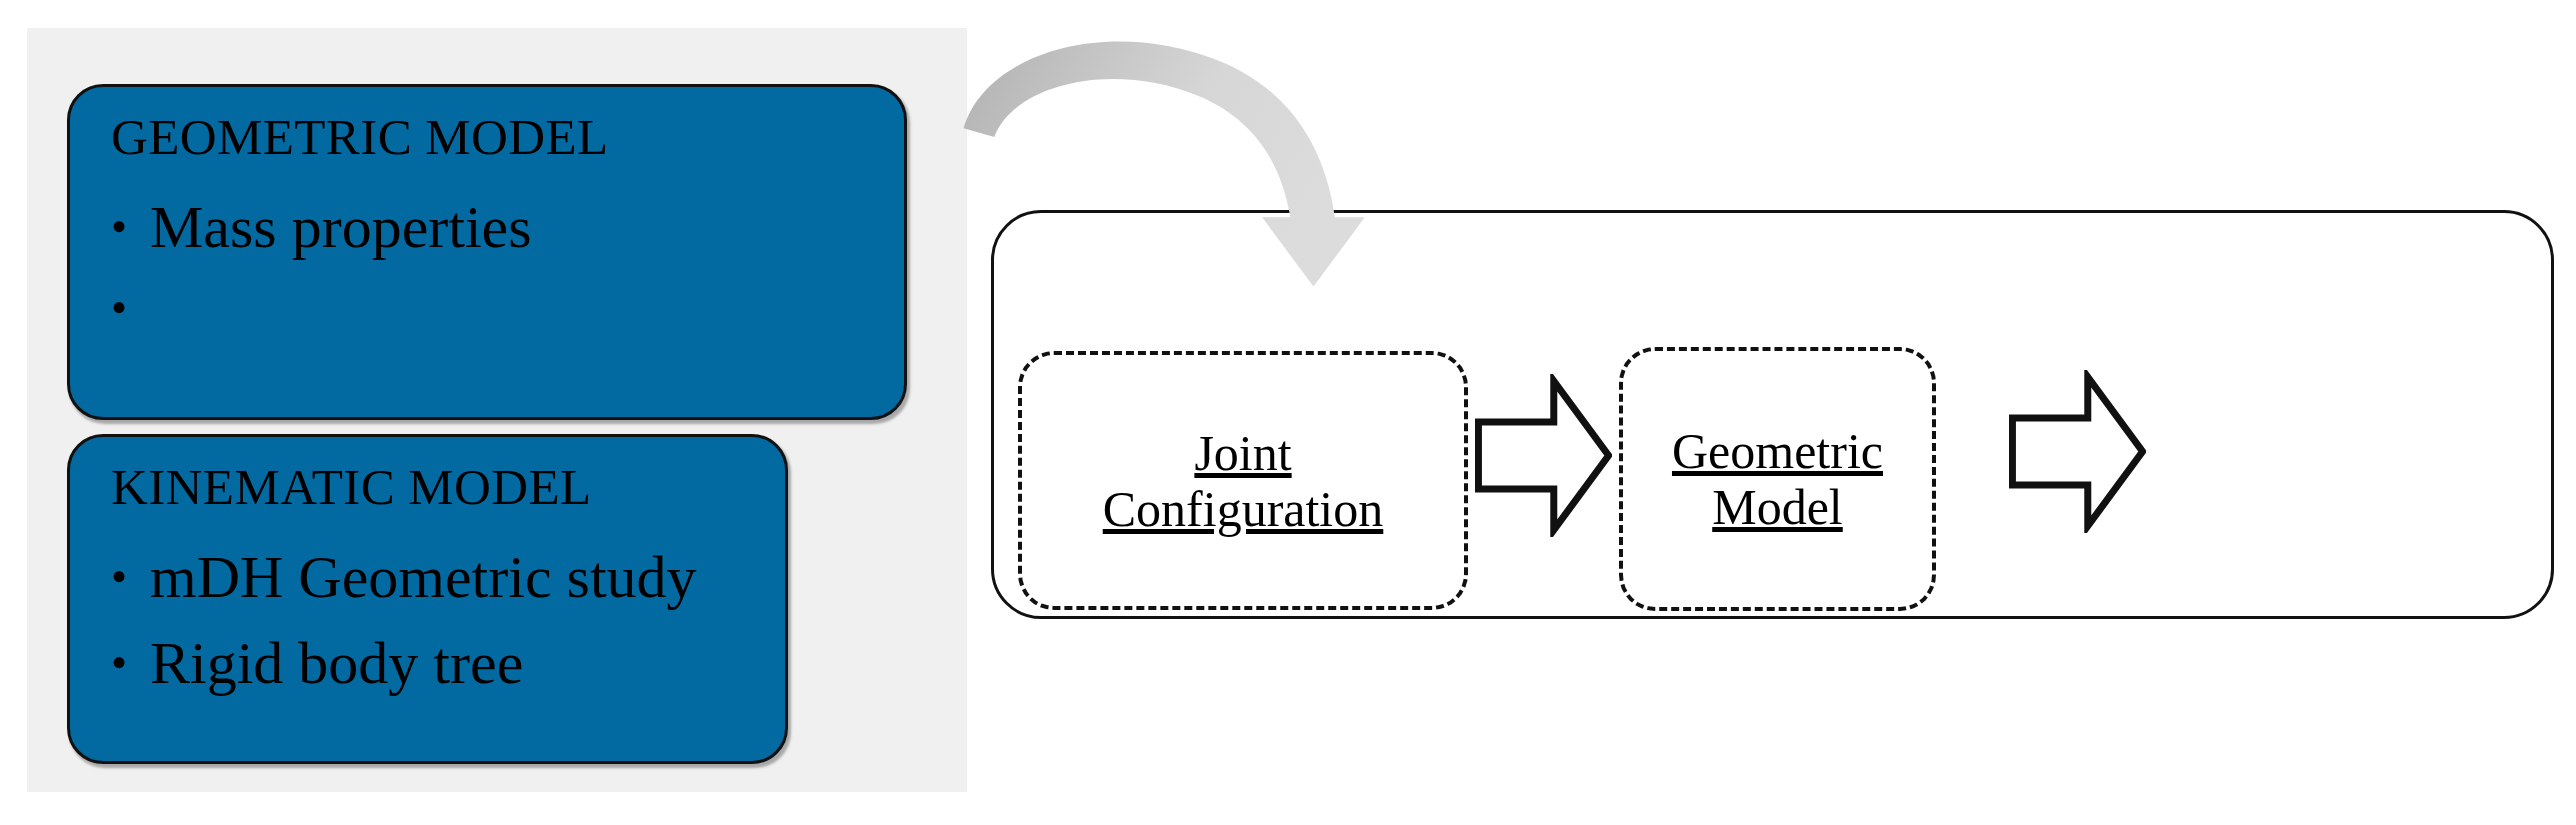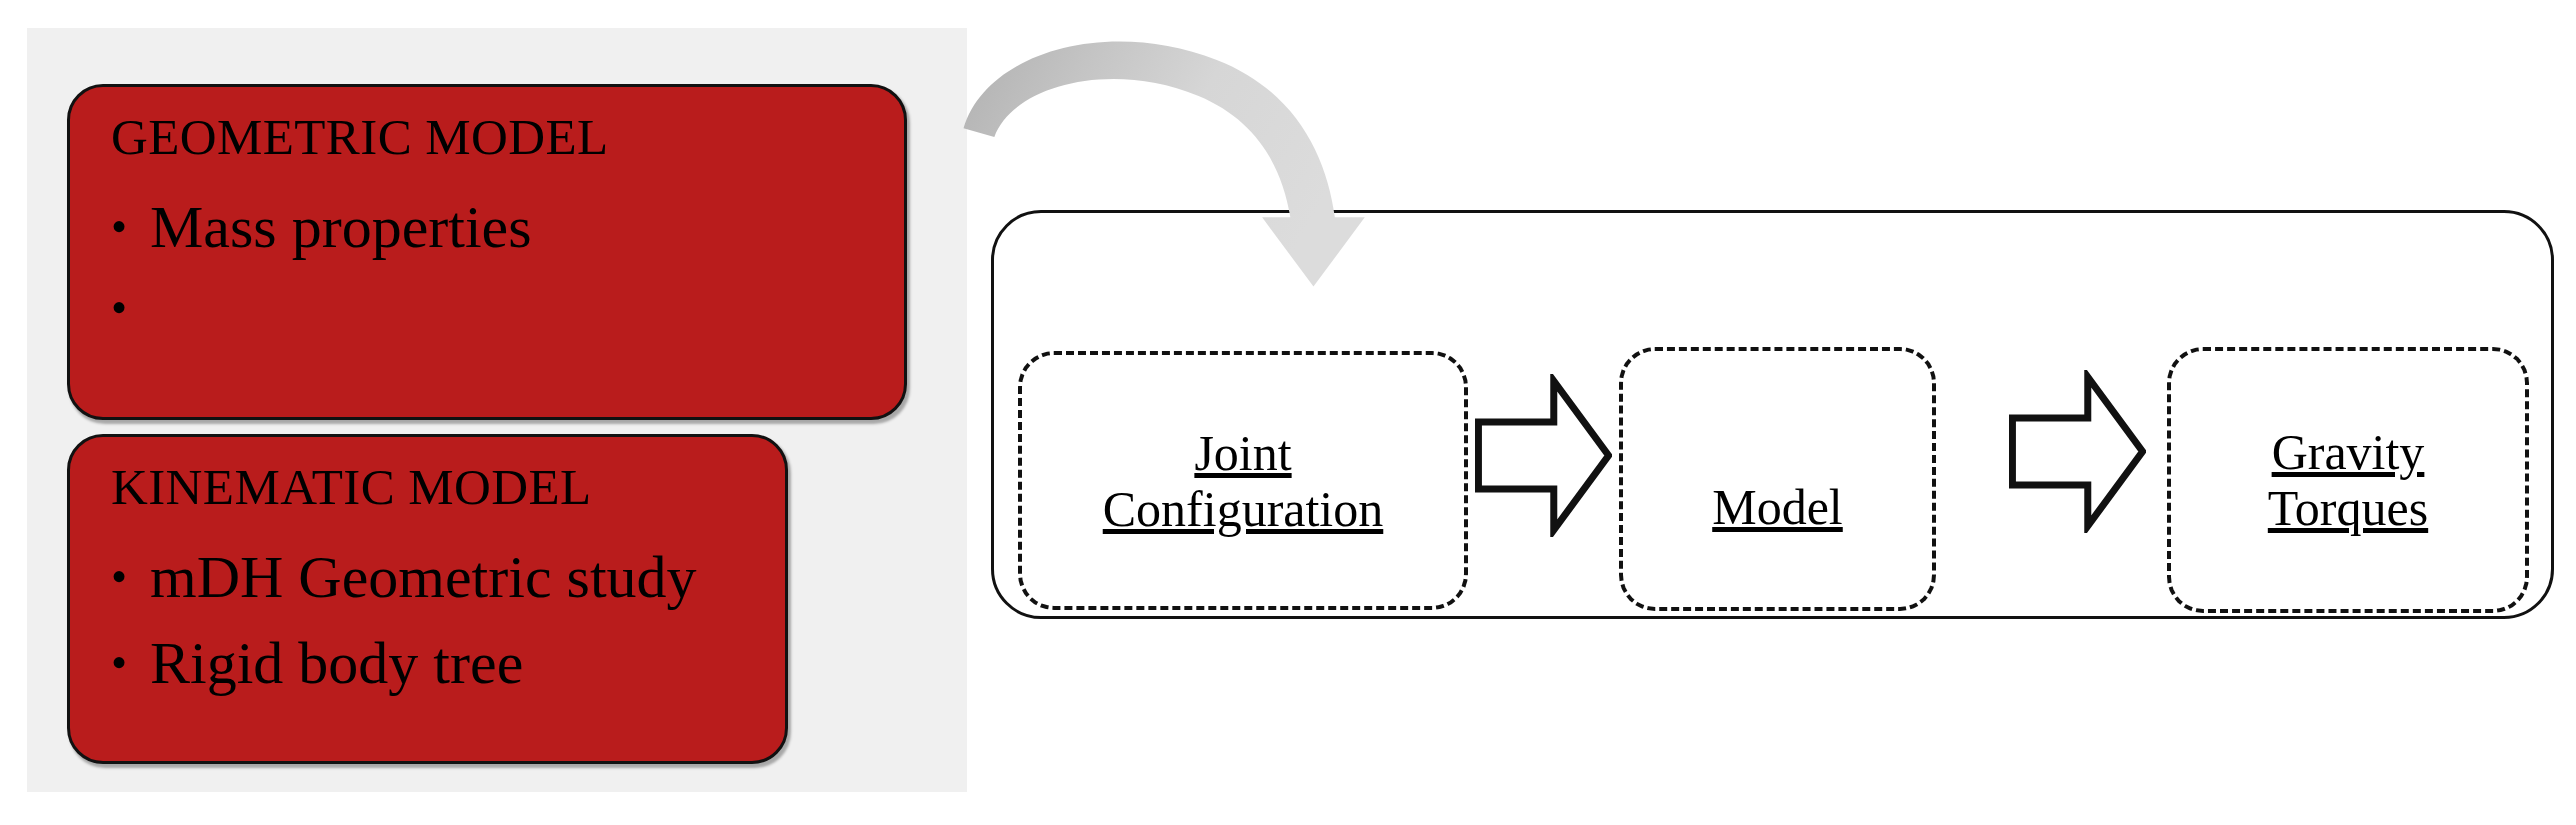--- a/index.html
+++ b/index.html
@@ -29,21 +29,21 @@
     left: 26.6px;
     top: 28px;
     width: 940px;
     height: 764px;
     background: #f0f0f0;
   }
 
   
   .model-card {
     position: absolute;
-    background: #b91c1c;
+    background: #0369a1;
     border: 3.4px solid #111111;
     border-radius: 36px;
     box-sizing: border-box;
     box-shadow: 2.6px 3.4px 2.6px rgba(0,0,0,0.30);
   }
   #card-geometric {
     left: 67px;
     top: 84px;
     width: 840px;
     height: 336px;
@@ -199,35 +199,29 @@
       <span>Configuration</span>
     </div>
   </div>
 
   <svg class="block-arrow" id="block-arrow-0" viewBox="0 0 160 190">
     <polygon points="4,56 92,56 92,8 156,95 92,182 92,134 4,134" fill="#ffffff" stroke="#111111" stroke-width="7" stroke-linejoin="miter" vector-effect="non-scaling-stroke"></polygon>
   </svg>
 
   <div class="stage-box" id="stage-1">
     <div class="stage-label">
-      <br>
+      <span>Geometric</span><br>
       <span>Model</span>
     </div>
   </div>
 
   <svg class="block-arrow" id="block-arrow-1" viewBox="0 0 160 190">
     <polygon points="4,56 92,56 92,8 156,95 92,182 92,134 4,134" fill="#ffffff" stroke="#111111" stroke-width="7" stroke-linejoin="miter" vector-effect="non-scaling-stroke"></polygon>
   </svg>
 
-  <div class="stage-box" id="stage-2">
-    <div class="stage-label">
-      <span>Gravity</span><br>
-      <span>Torques</span>
-    </div>
-  </div>
 
   <svg id="curved-arrow" viewBox="0 0 560 360">
     <defs>
       <linearGradient id="curvedGrad" x1="0" y1="0" x2="1" y2="0.35">
         <stop offset="0%" stop-color="#b0b0b0"></stop>
         <stop offset="30%" stop-color="#c4c4c4"></stop>
         <stop offset="60%" stop-color="#d6d6d6"></stop>
         <stop offset="100%" stop-color="#dcdcdc"></stop>
       </linearGradient>
     </defs>

